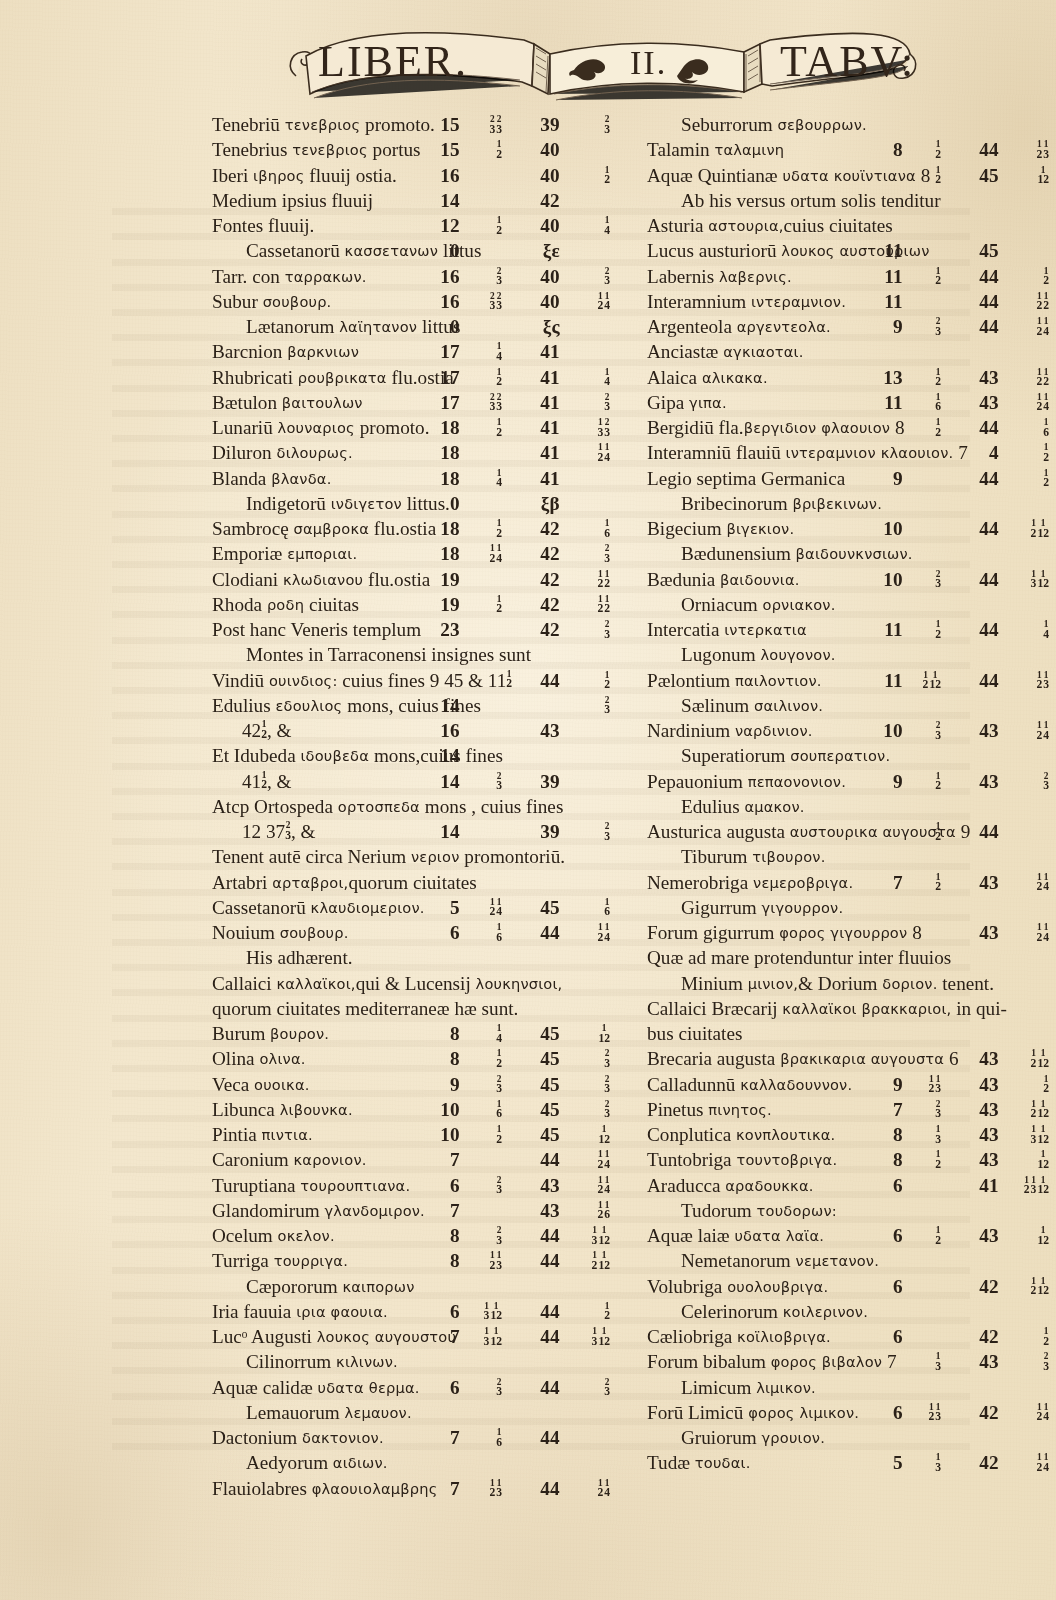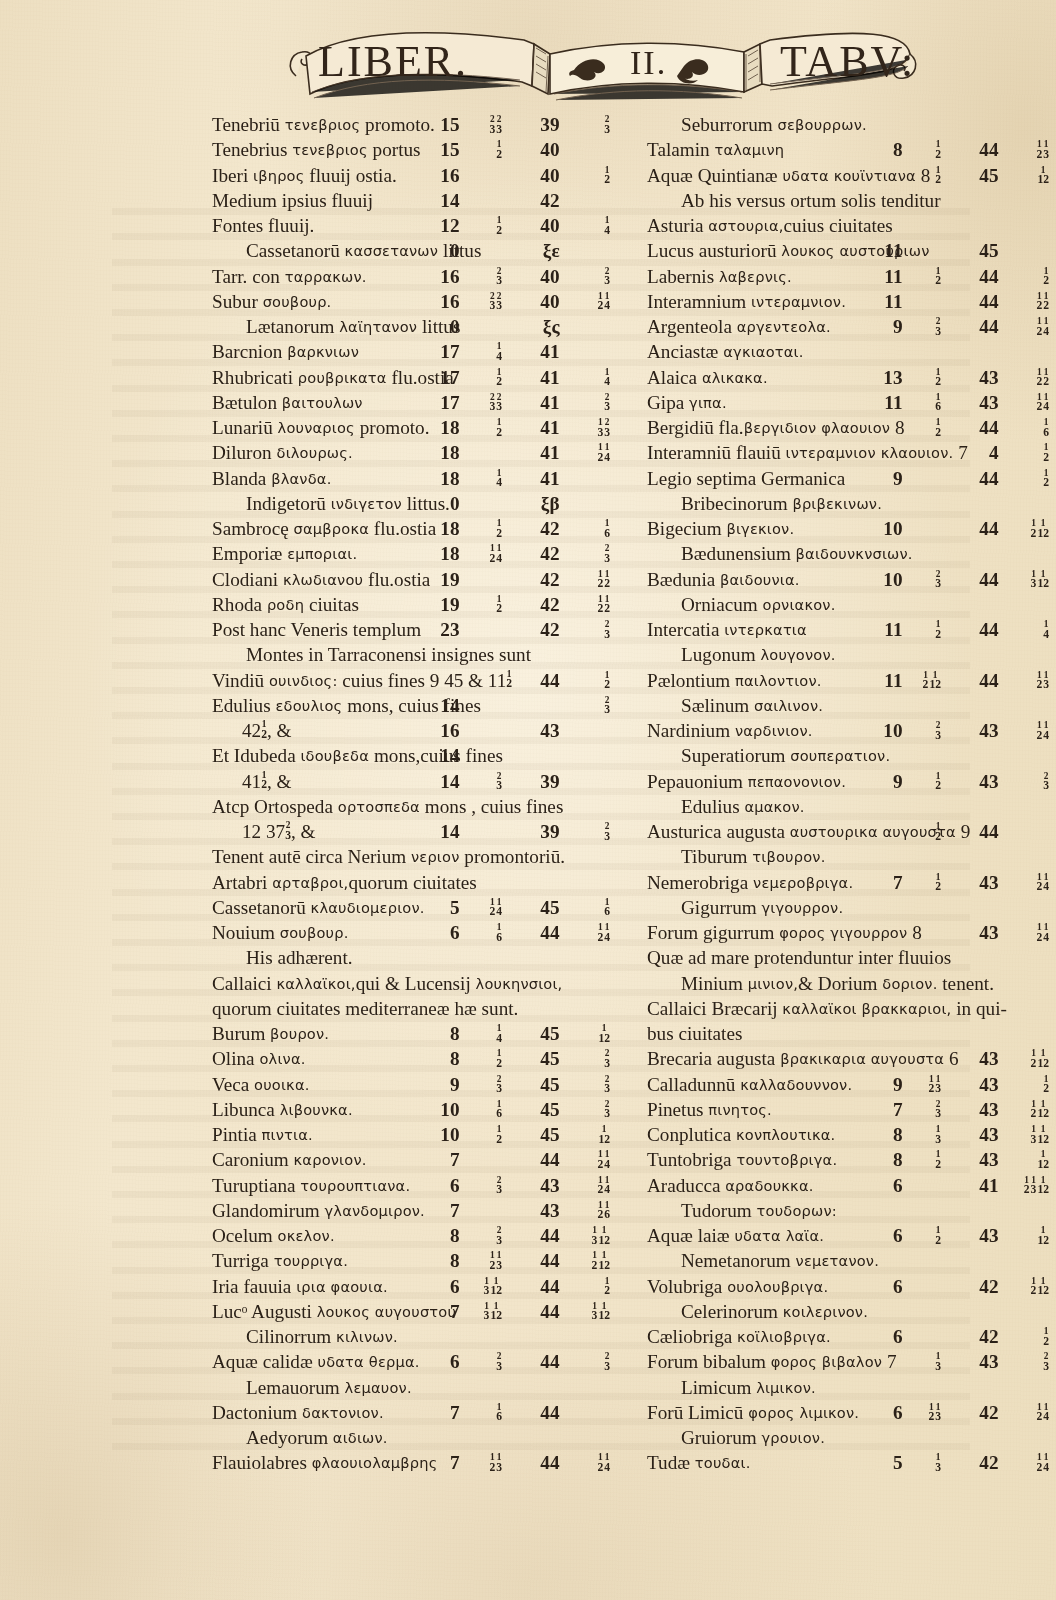--- a/index.html
+++ b/index.html
@@ -786,20 +786,23 @@
             <span class="fx">
               <b>1</b>
               <i>2</i>
             </span>
             <span class="fx">
               <b>1</b>
               <i>12</i>
             </span>
           </span>
         </div>
+        <div class="row head">
+          <span class="txt"><span class="lat">Cæpororum </span><span class="grk">καιπορων</span></span>
+        </div>
         <div class="row ">
           <span class="txt"><span class="lat">Iria fauuia </span><span class="grk">ιρια φαουια.</span></span>
           <span class="n1">6</span>
           <span class="fr f1">
             <span class="fx">
               <b>1</b>
               <i>3</i>
             </span>
             <span class="fx">
               <b>1</b>

